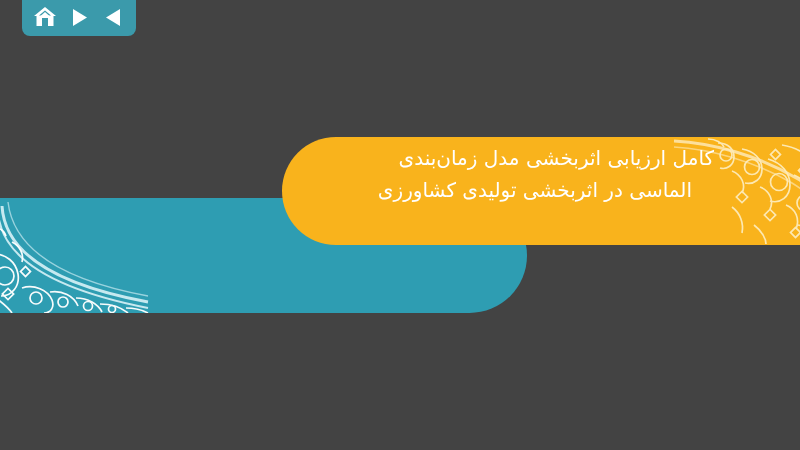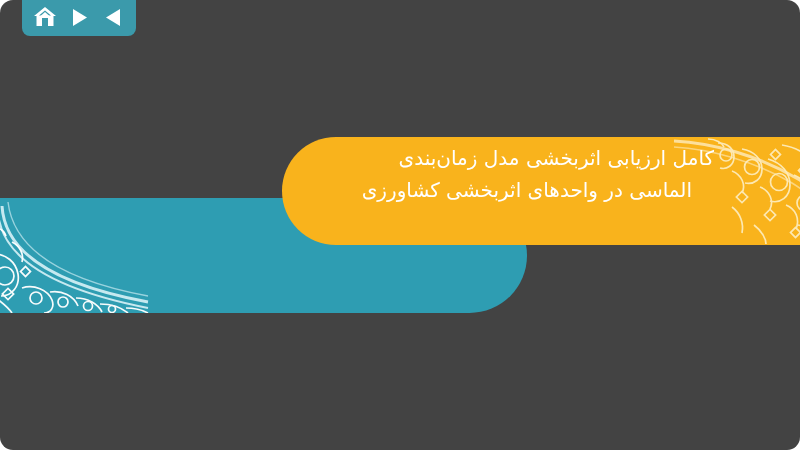--- a/index.html
+++ b/index.html
@@ -7,21 +7,20 @@
     padding: 0;
     background: #ffffff;
   }
   #slide {
     position: relative;
     width: 800px;
     height: 450px;
     overflow: hidden;
     background: #434343;
     font-family: "DejaVu Sans", "Liberation Sans", sans-serif;
-    border-radius: 13px;
   }
 
   
   #navbar {
     position: absolute;
     top: -14px;
     left: 22px;
     width: 114px;
     height: 50px;
     background: #3b9aab;
@@ -180,21 +179,21 @@
         <rect x="128" y="30" width="7" height="7" transform="rotate(45 131.5 33.5)"></rect>
         <path d="M110,8 C124,10 136,18 144,28"></path>
         <path d="M146,22 C156,30 162,42 164,52"></path>
         <path d="M60,70 C68,76 72,86 70,96"></path>
         <path d="M82,88 C90,94 94,102 94,107"></path>
       </g>
     </svg>
 
     <div id="title-block">
       <div class="title-line" id="title-line-1">کامل ارزیابی اثربخشی مدل زمان‌بندی</div>
-      <div class="title-line" id="title-line-2">الماسی در واحدهای اثربخشی کشاورزی</div>
+      <div class="title-line" id="title-line-2">الماسی در اثربخشی تولیدی کشاورزی</div>
     </div>
   </div>
 
   <div id="navbar">
 
     <button class="nav-btn">
       <span>
         <svg width="17" height="19" viewBox="0 0 17 19">
           <polygon points="15,1 15,18 1,9.5" fill="#ffffff"></polygon>
         </svg>

